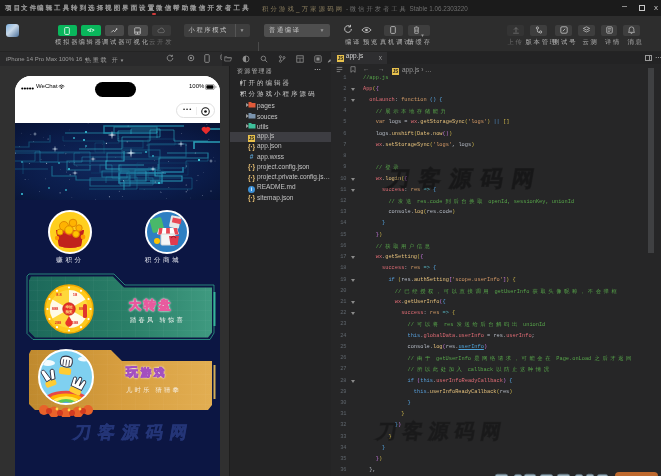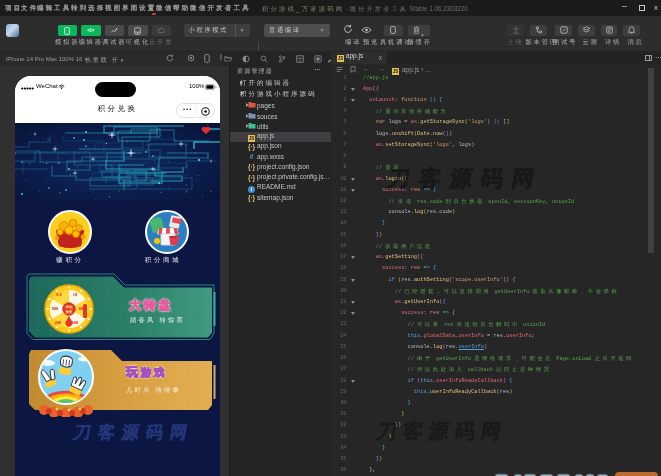--- a/index.html
+++ b/index.html
@@ -212,21 +212,20 @@
           </svg>
     <div class="abs" style="left:80px;top:6px;width:41px;height:15px;background:#000;border-radius:8px"></div>
     <span class="abs" style="left:174px;top:7px;font-size:6px;color:#000">100%</span>
     <svg class="abs" style="left:190px;top:7.5px" width="12" height="6" viewBox="0 0 16 8">
             <rect x="0.5" y="0.5" width="12" height="7" rx="2" fill="none" stroke="#888" stroke-width="1"></rect>
             <rect x="1.8" y="1.8" width="9.4" height="4.4" rx="1" fill="#000"></rect>
             <path d="M14 2.5 a2 2 0 0 1 0 3" fill="none" stroke="#888" stroke-width="1"></path>
           </svg>
   </div>
   <div id="navbar">
-    <div class="abs" style="left:0;width:205px;top:5px;text-align:center;font-size:7.5px;color:#111;letter-spacing:2.5px">积分兑换</div>
     <div id="capsule">
       <span class="abs" style="left:6px;top:2px;color:#111;font-size:6px;letter-spacing:1px">•••</span>
       <div class="abs" style="left:19px;top:3.5px;width:0.8px;height:8px;background:#eee"></div>
       <svg class="abs" style="left:24px;top:3px" width="9" height="9" viewBox="0 0 12 12">
               <circle cx="6" cy="6" r="5" fill="none" stroke="#111" stroke-width="1.4"></circle>
               <circle cx="6" cy="6" r="1.8" fill="#111"></circle>
             </svg>
     </div>
   </div>
   <div id="pcontent">

